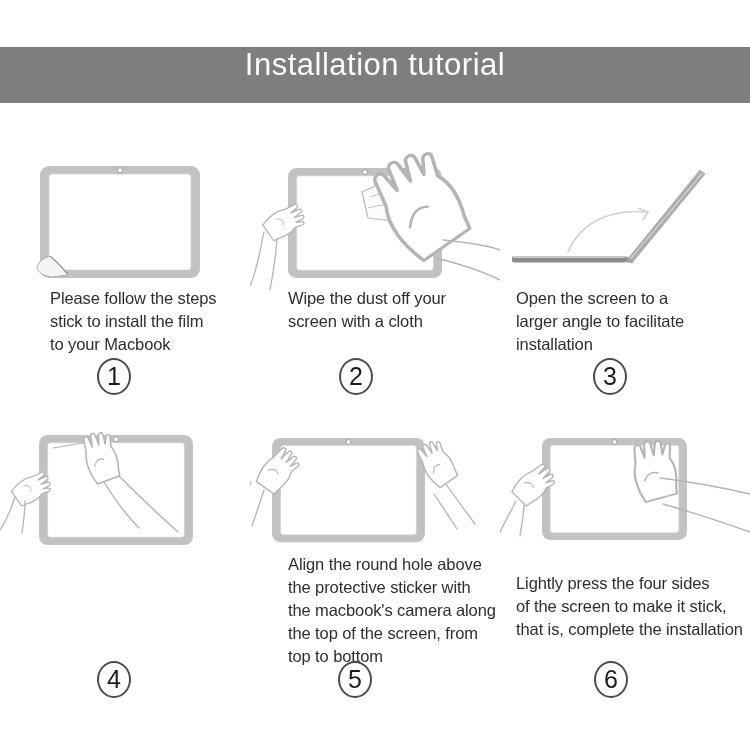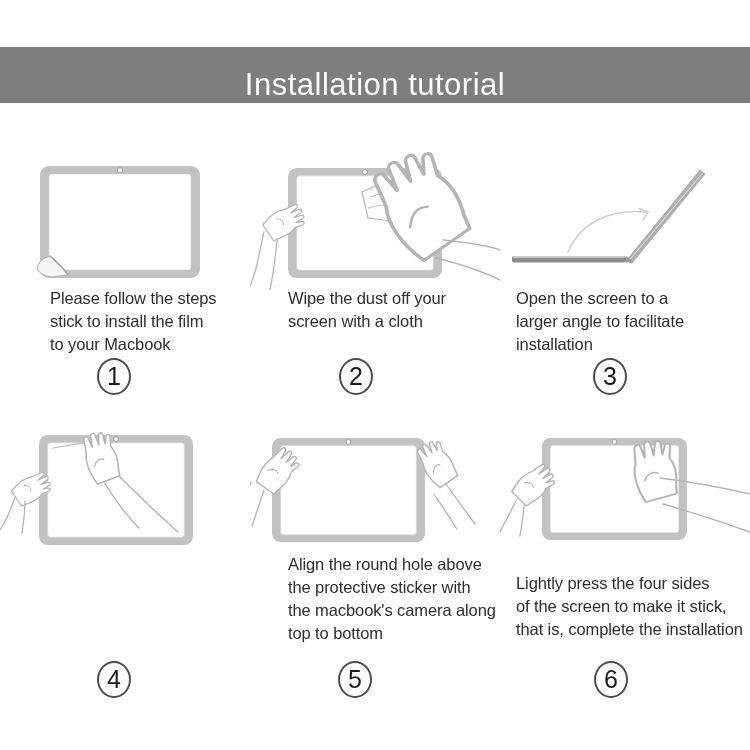--- a/index.html
+++ b/index.html
@@ -2,21 +2,21 @@
 <html><head>
 <meta charset="utf-8">
 <style>
   html,body { margin:0; padding:0; background:#ffffff; }
   .page {
     position:relative; width:750px; height:750px; background:#ffffff;
     font-family:"Liberation Sans", sans-serif; overflow:hidden;
   }
   .banner {
     position:absolute; left:0; top:47px; width:750px; height:56px;
-    background:#7e7e7e; display:flex; align-items:flex-end; justify-content:center;
+    background:#7e7e7e; display:flex; align-items:flex-start; justify-content:center;
   }
   .banner-title { color:#fbfbfb; font-size:31px; letter-spacing:0.5px; }
   .step { position:absolute; width:250px; }
   .row1 { top:140px; height:280px; }
   .row2 { top:420px; height:310px; }
   .col1 { left:0;text-decoration:underline; } .col2 { left:250px; } .col3 { left:500px; }
   .illu { position:absolute; left:0; top:0; }
   .caption {
     position:absolute; font-size:16.5px; line-height:23px; color:#2e2e2e;
     letter-spacing:-0.1px; white-space:nowrap;
@@ -154,20 +154,21 @@
       <path d="M14,70 Q8,88 2,106" fill="none" stroke="#b4b4b4" stroke-width="1.3" stroke-linecap="round"></path>
 
       <use href="#hand" transform="translate(158,34) rotate(-35)"></use>
       <path d="M196,64 Q210,84 225,104" fill="none" stroke="#b4b4b4" stroke-width="1.3" stroke-linecap="round"></path>
       <path d="M184,74 Q196,92 207,109" fill="none" stroke="#b4b4b4" stroke-width="1.3" stroke-linecap="round"></path>
     </svg>
     <div class="caption">
         <div>Align the round hole above</div>
         <div>the protective sticker with</div>
         <div>the macbook's camera along</div>
+        <div>the top of the screen, from</div>
         <div>top to bottom</div>
       </div>
     <div class="badge">
       <span>5</span>
     </div>
   </div>
 
   <div class="step row2 col3 s6">
     <svg class="illu" width="250" height="131" viewBox="0 0 250 131">
       <use href="#tablet" transform="translate(42,18) scale(0.906,0.91)"></use>

